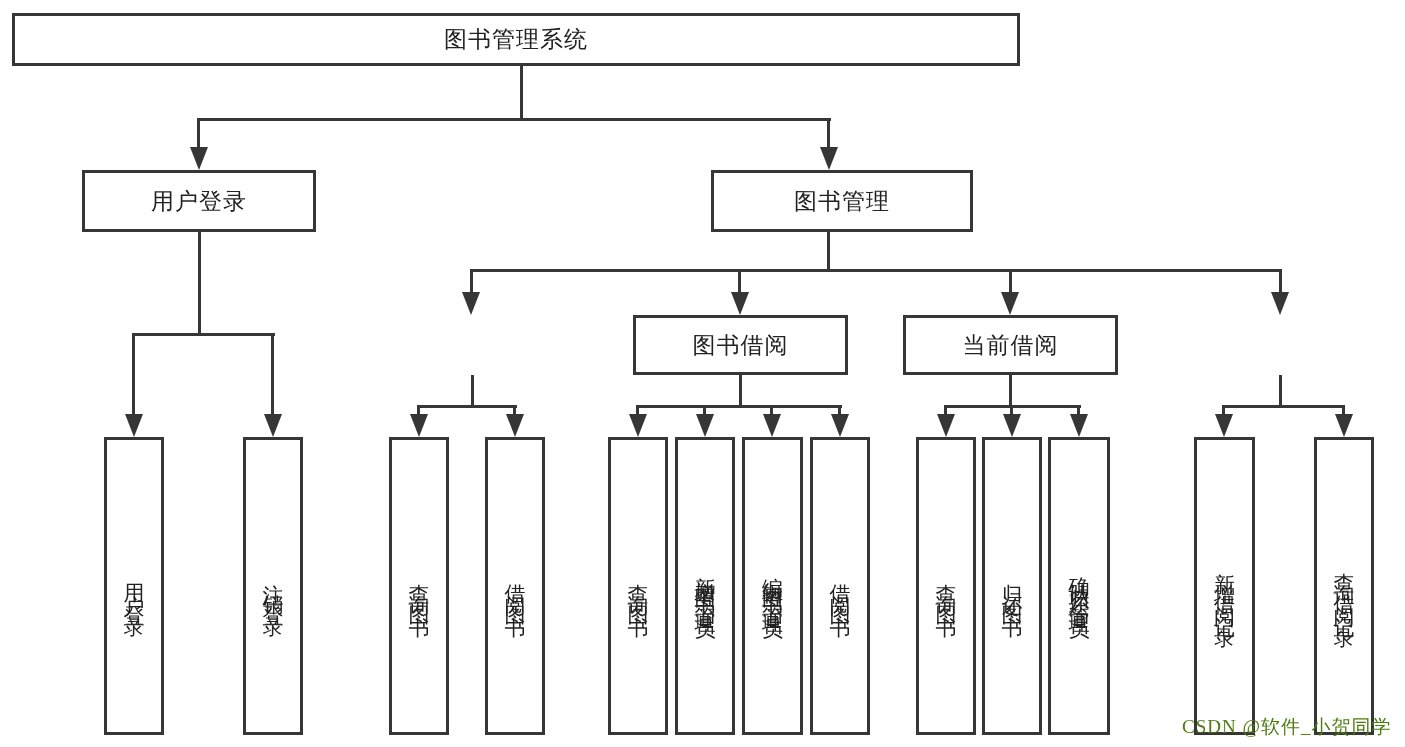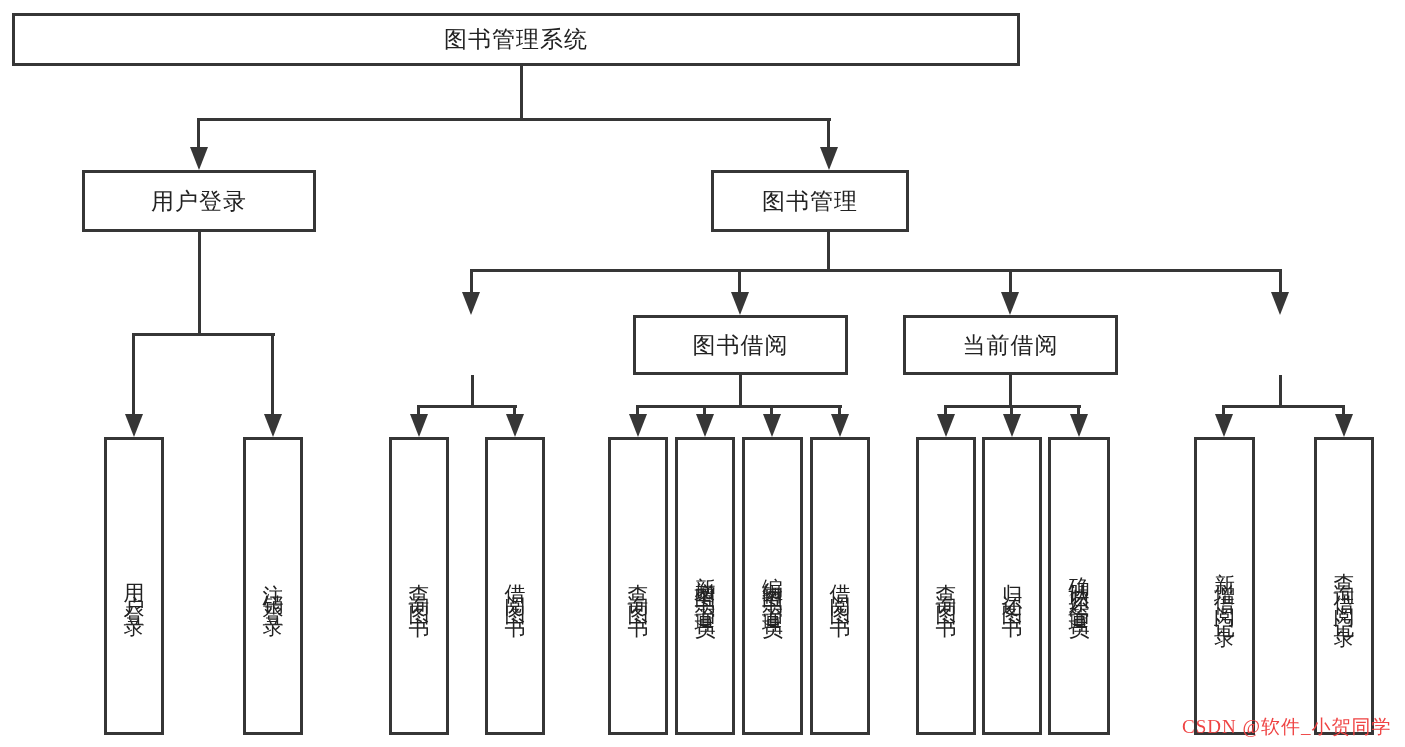--- a/index.html
+++ b/index.html
@@ -43,41 +43,41 @@
     border-right: 9px solid transparent;
     border-top: 23px solid #363636;
     z-index: 1;
   }
   .watermark {
     position: absolute;
     left: 1182px;
     top: 714px;
     font-size: 19px;
     letter-spacing: 1px;
-    color: #ef4444;
+    color: #4d7c0f;
     z-index: 6;
     white-space: nowrap;
   }
 </style>
 </head>
 <body>
 
 <div class="canvas">
 
   <div class="box" style="left:12px; top:13px; width:1008px; height:53px;">图书管理系统</div>
 
   <div class="vl" style="left:520px; top:64px; height:56px;"></div>
   <div class="hl" style="left:197px; top:118px; width:634px;"></div>
   <div class="vl" style="left:197px; top:118px; height:33px;"></div>
   <div class="arrow" style="left:190px; top:147px;"></div>
   <div class="vl" style="left:827px; top:118px; height:33px;"></div>
   <div class="arrow" style="left:820px; top:147px;"></div>
 
   <div class="box" style="left:82px; top:170px; width:234px; height:62px;">用户登录</div>
-  <div class="box" style="left:711px; top:170px; width:198px; height:62px;">图书管理</div>
+  <div class="box" style="left:711px; top:170px; width:262px; height:62px;">图书管理</div>
 
   <div class="vl" style="left:198px; top:232px; height:103px;"></div>
   <div class="hl" style="left:132px; top:333px; width:143px;"></div>
   <div class="vl" style="left:132px; top:333px; height:83px;"></div>
   <div class="arrow" style="left:125px; top:414px;"></div>
   <div class="vl" style="left:271px; top:333px; height:83px;"></div>
   <div class="arrow" style="left:264px; top:414px;"></div>
 
   <div class="vl" style="left:827px; top:232px; height:39px;"></div>
   <div class="hl" style="left:470px; top:269px; width:812px;"></div>

